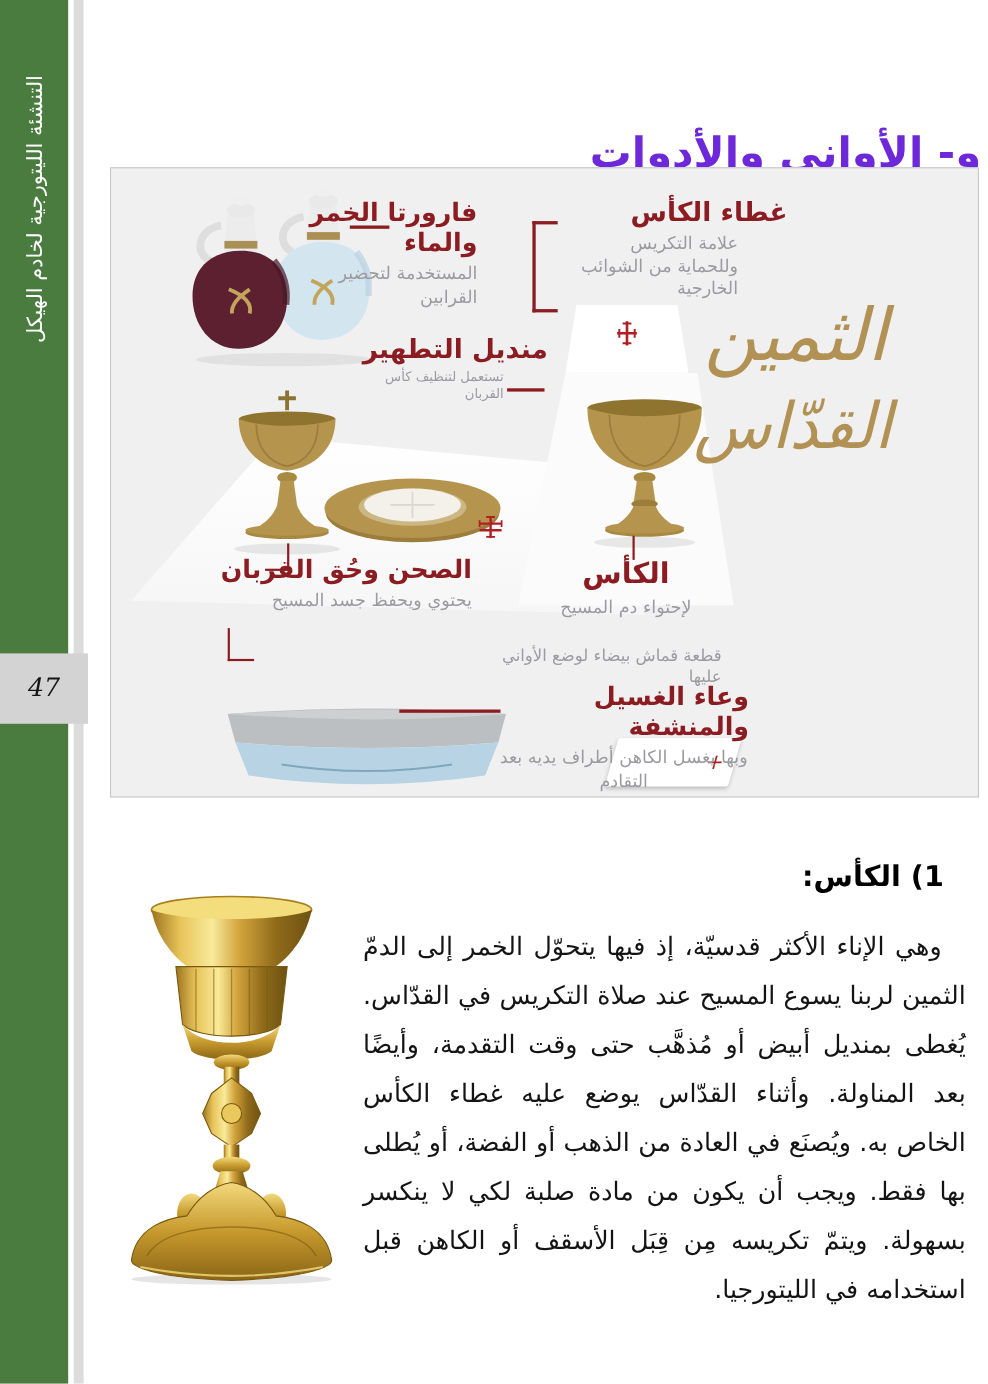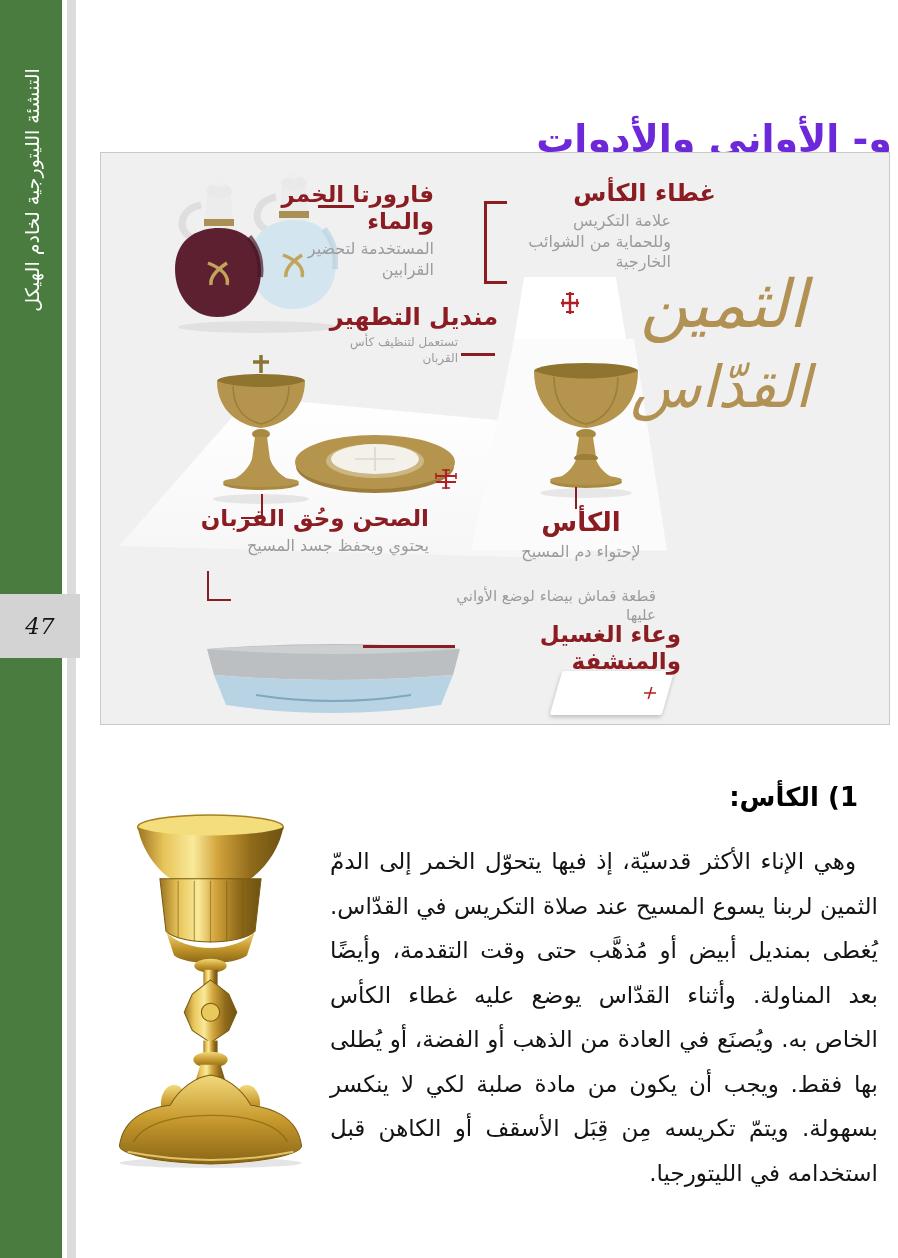--- a/index.html
+++ b/index.html
@@ -201,34 +201,35 @@
   </div>
   <div class="ig-line" style="left:360px;top:200px;width:34px;height:3px;"></div>
 
   <div class="ig-label" style="left:20px;top:352px;width:308px;text-align:right;">
     <div class="ig-title" style="font-size:23px;">الصحن وحُق القربان</div>
     <div class="ig-desc" style="font-size:16px;">يحتوي ويحفظ جسد المسيح</div>
   </div>
   <div class="ig-line" style="left:160px;top:341px;width:2px;height:25px;"></div>
   <div class="ig-line" style="left:140px;top:364px;width:22px;height:2px;"></div>
 
-  <div class="ig-label" style="left:400px;top:354px;width:160px;text-align:center;">
+  <div class="ig-label" style="left:388px;top:354px;width:160px;text-align:center;">
     <div class="ig-title" style="font-size:26px;">الكأس</div>
     <div class="ig-desc" style="font-size:16px;">لإحتواء دم المسيح</div>
   </div>
   <div class="ig-line" style="left:474px;top:334px;width:2px;height:22px;"></div>
 
   <div class="ig-label" style="left:350px;top:434px;width:205px;text-align:right;">
     <div class="ig-desc" style="font-size:15px;margin-top:0;">قطعة قماش بيضاء لوضع الأواني عليها</div>
   </div>
   <div class="ig-line" style="left:106px;top:418px;width:2px;height:30px;"></div>
   <div class="ig-line" style="left:106px;top:446px;width:24px;height:2px;"></div>
 
   <div class="ig-label" style="left:352px;top:468px;width:228px;text-align:right;">
     <div class="ig-title" style="font-size:23px;">وعاء الغسيل والمنشفة</div>
+    <div class="ig-desc" style="font-size:16px;text-align:center;">وبها يغسل الكاهن أطراف يديه بعد التقادم</div>
   </div>
   <div class="ig-line" style="left:262px;top:492px;width:92px;height:3px;"></div>
 </div>
 
 <h2 class="section-heading">1) الكأس:</h2>
 
 <svg class="photo" viewBox="0 0 212 352">
   <defs>
     <linearGradient id="gold1" x1="0" y1="0" x2="1" y2="0">
       <stop offset="0" stop-color="#9c741f"></stop>

